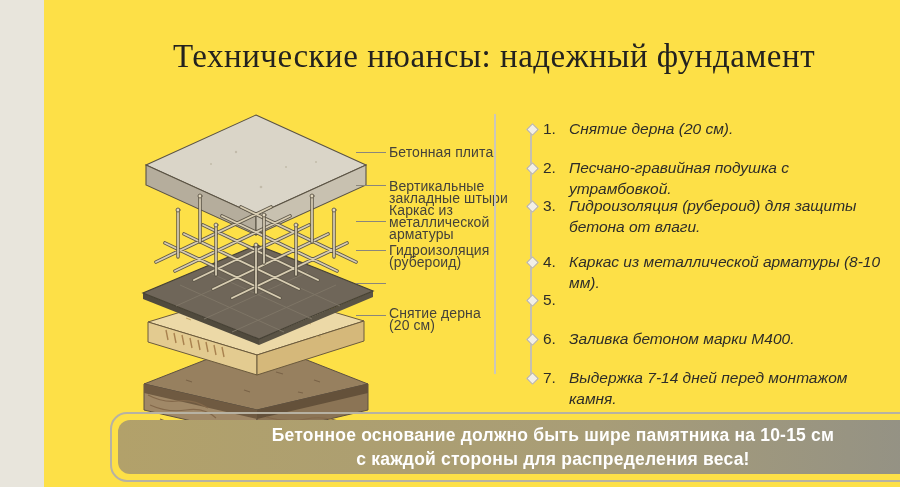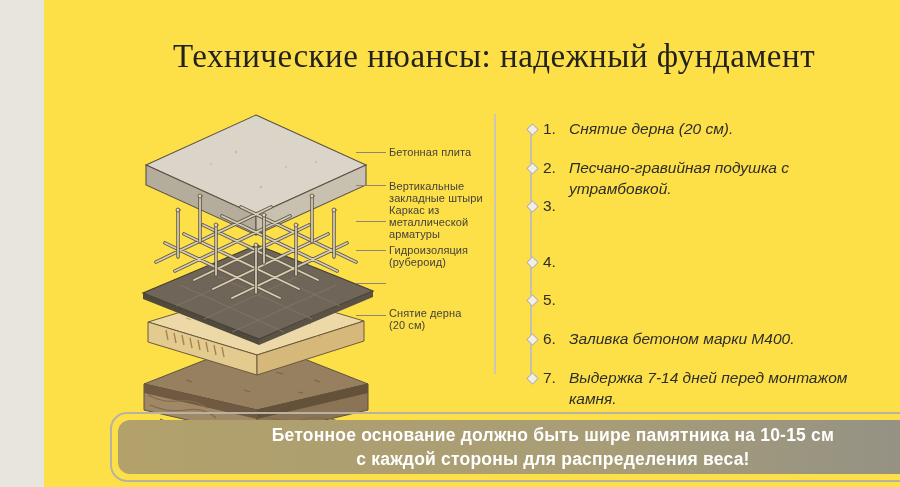--- a/index.html
+++ b/index.html
@@ -4,21 +4,21 @@
 <style>
   html,body{margin:0;padding:0;}
   body{font-family:"Liberation Sans",sans-serif;background:#e8e5dc;}
   #stage{position:relative;width:900px;height:487px;background:#fde047;overflow:hidden;margin-left:44px;}
 
   .title{position:absolute;left:0;top:38px;width:100%;text-align:center;
          font-family:"Liberation Serif",serif;font-size:33px;font-weight:400;
          color:#23221f;letter-spacing:.5px;}
 
   
-  .dlabel{position:absolute;font-size:11px;line-height:12px;color:#45423a;
+  .dlabel{position:absolute;font-size:14px;line-height:12px;color:#45423a;
           white-space:pre-line;letter-spacing:.1px;}
   .leader{position:absolute;width:30px;height:1px;background:#8a867b;}
 
   
   .divider{position:absolute;left:450px;top:114px;width:2px;height:260px;background:#cbc7ba;}
   .tline{position:absolute;left:486px;top:128px;width:2px;height:249px;background:#c6c0af;}
   .tdiamond{position:absolute;width:7px;height:7px;border:1.3px solid #b5ae9c;
             background:#f2efe7;transform:rotate(45deg);}
 
   
@@ -141,23 +141,25 @@
   <div class="step" style="top:118px;">
     <span class="num">1.</span>
     <span class="txt">Снятие дерна (20 см).</span>
   </div>
   <div class="step" style="top:157px;">
     <span class="num">2.</span>
     <span class="txt">Песчано-гравийная подушка с утрамбовкой.</span>
   </div>
   <div class="step" style="top:195px;">
     <span class="num">3.</span>
+    <span class="txt">Гидроизоляция (рубероид) для защиты бетона от влаги.</span>
   </div>
   <div class="step" style="top:251px;">
     <span class="num">4.</span>
+    <span class="txt">Каркас из металлической арматуры (8-10 мм).</span>
   </div>
   <div class="step" style="top:289px;">
     <span class="num">5.</span>
   </div>
   <div class="step" style="top:328px;">
     <span class="num">6.</span>
     <span class="txt">Заливка бетоном марки М400.</span>
   </div>
   <div class="step" style="top:367px;">
     <span class="num">7.</span>

